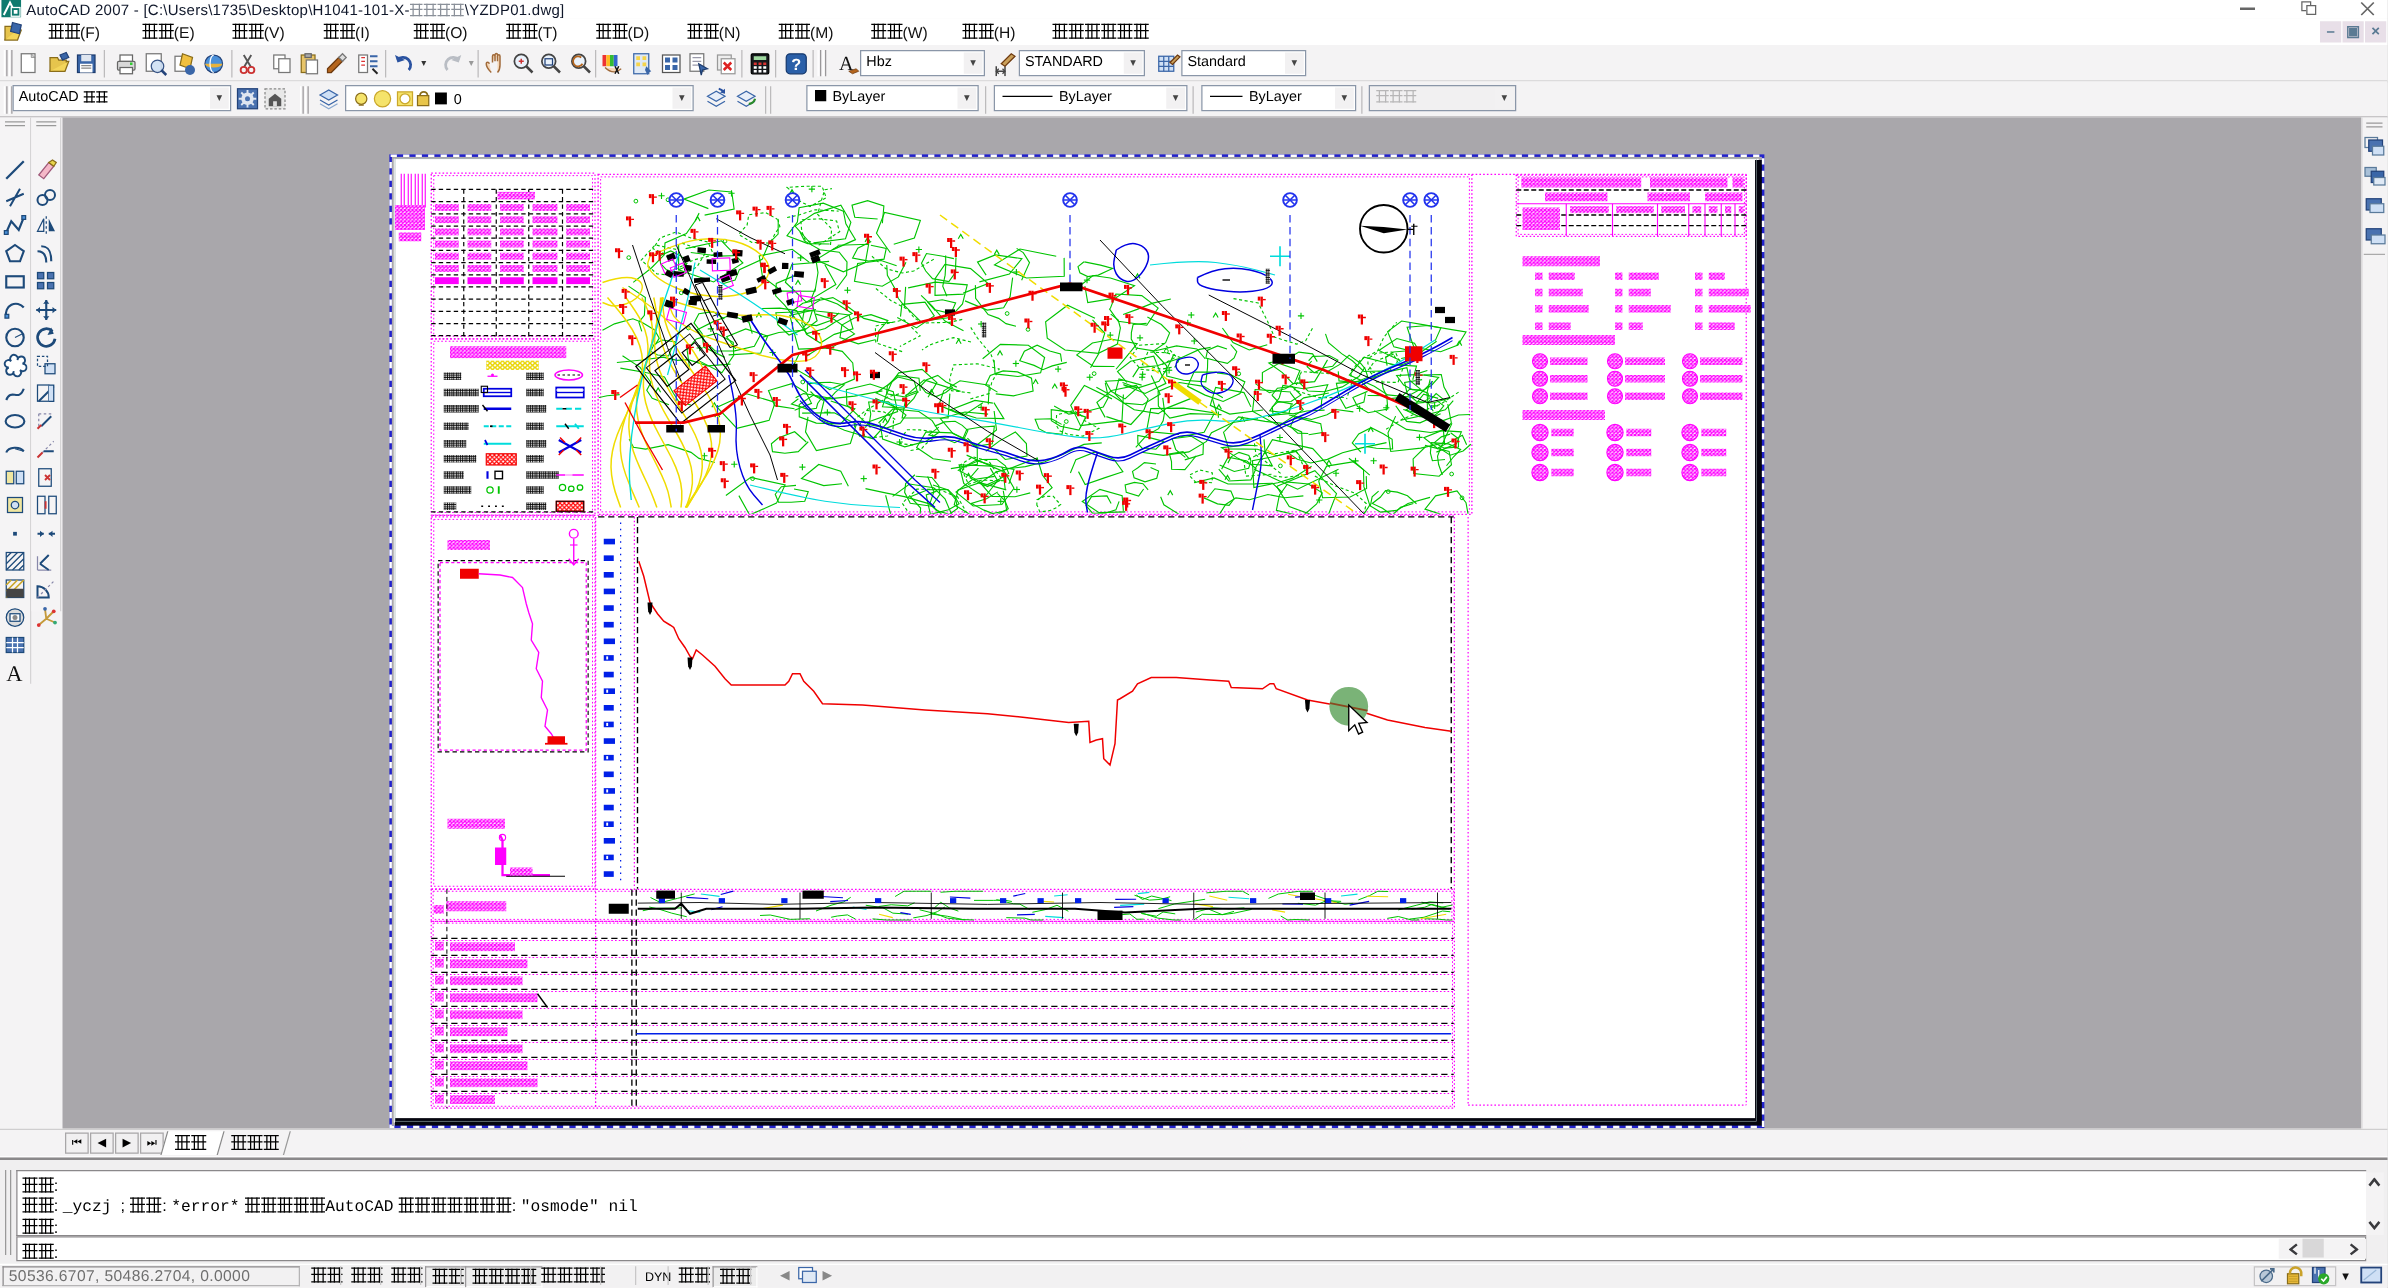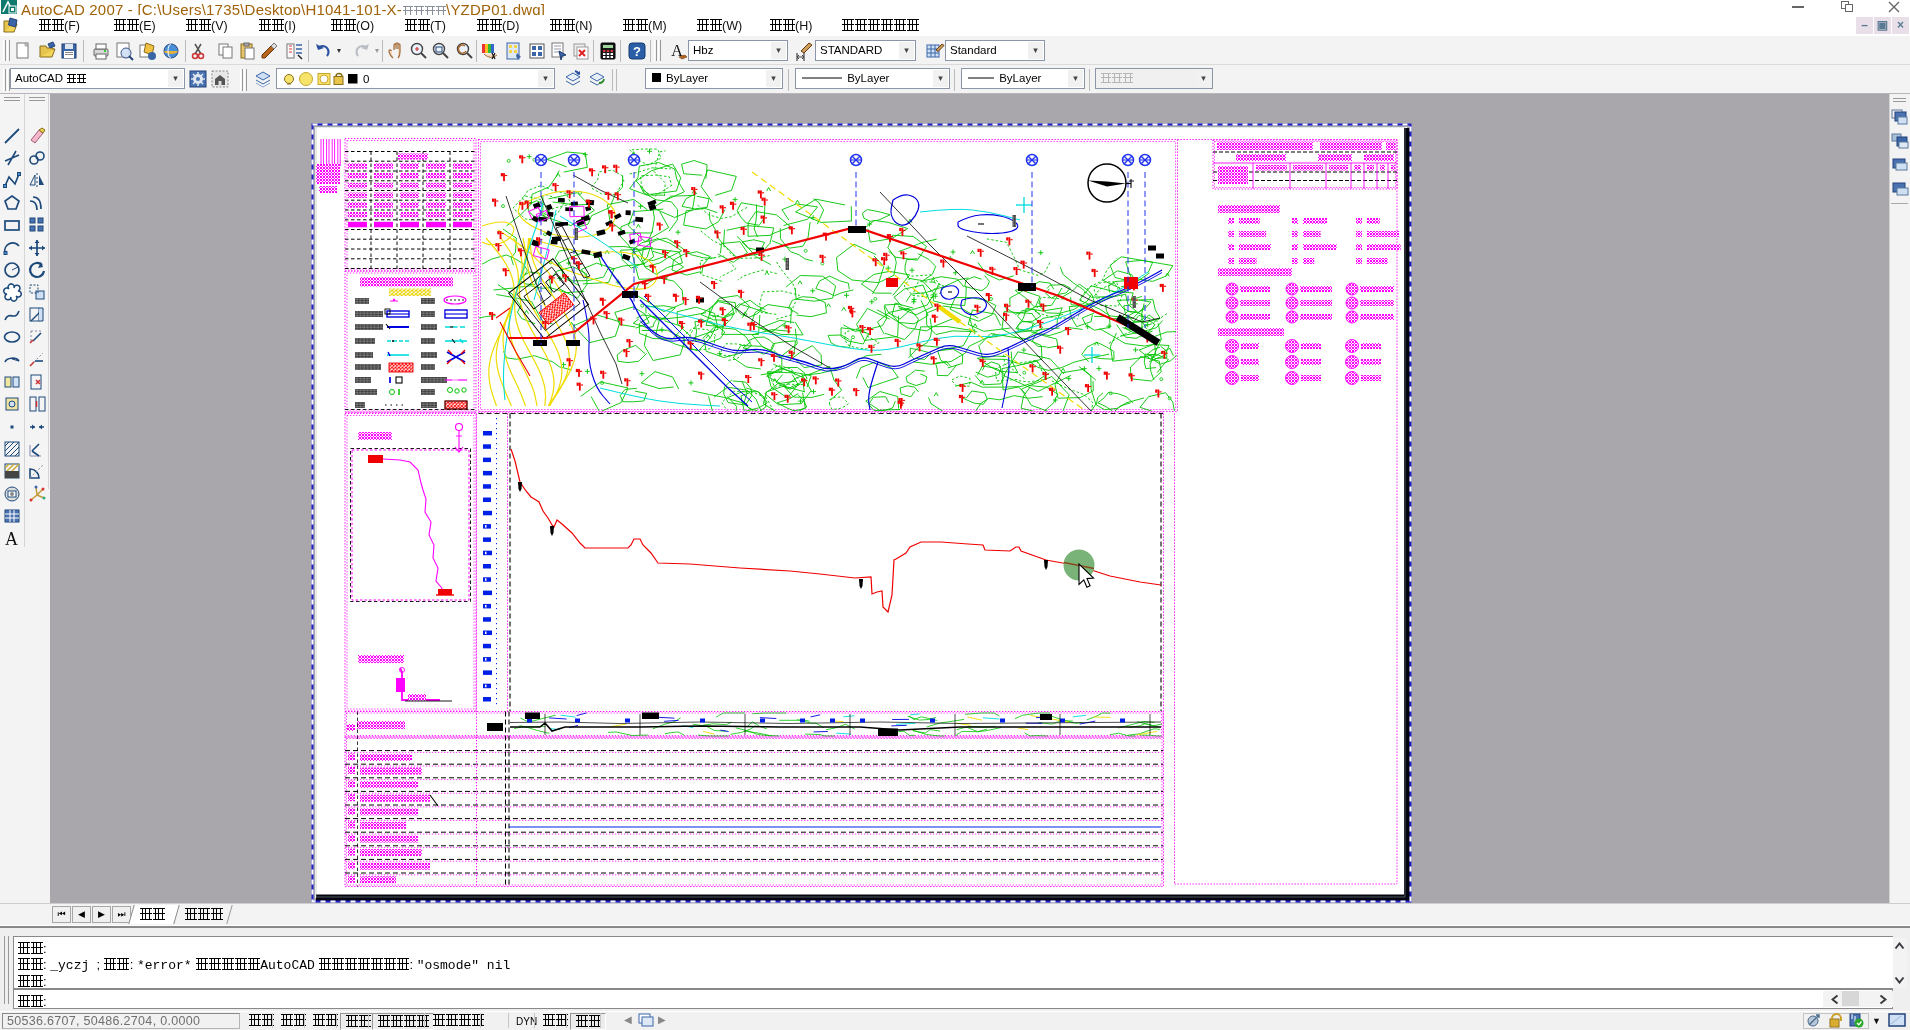--- a/index.html
+++ b/index.html
@@ -38,21 +38,21 @@
 .stbtn.press{border:1px solid #9a989a;border-bottom-color:#fff;border-right-color:#fff;background:#ececec}
 .vsep{position:absolute;width:1px;height:15px;background:#c8c7c8}
 </style></head><body>
 <div class="abs" style="left:0;top:0;width:1910px;height:15px;background:#fff"></div>
 <svg class="abs" style="left:1px;top:0" width="16" height="14" viewBox="0 0 16 14">
     <rect width="16" height="14" fill="#0e7a6e"></rect>
     <path d="M2,12 L7,2 L12,12" fill="none" stroke="#fff" stroke-width="1.6"></path>
     <rect x="8" y="6" width="7" height="7" fill="#0e7a6e" stroke="#fff"></rect>
     <rect x="10" y="8" width="3" height="3" fill="#fff"></rect>
   </svg>
-<div class="abs" style="left:21px;top:1px;font-size:15px;color:#a16207;letter-spacing:0.2px">AutoCAD 2007 - [C:\Users\1735\Desktop\H1041-101-X-<i class="cjt"></i><i class="cjt"></i><i class="cjt"></i><i class="cjt"></i>\YZDP01.dwg]</div>
+<div class="abs" style="left:21px;top:1px;font-size:12px;color:#0f172a;letter-spacing:0.2px">AutoCAD 2007 - [C:\Users\1735\Desktop\H1041-101-X-<i class="cjt"></i><i class="cjt"></i><i class="cjt"></i><i class="cjt"></i>\YZDP01.dwg]</div>
 <div class="abs" style="left:1792px;top:6px;width:12px;height:2px;background:#666"></div>
 <div class="abs" style="left:1841px;top:1px;width:8px;height:8px;border:1px solid #666"></div>
 <div class="abs" style="left:1845px;top:4px;width:8px;height:8px;border:1px solid #666;background:#fff"></div>
 <svg class="abs" style="left:1888px;top:1px" width="12" height="12">
     <path d="M1,1 L11,11 M11,1 L1,11" stroke="#666" stroke-width="1.4"></path>
   </svg>
 <div class="abs" style="left:0;top:15px;width:1910px;height:21px;background:#fff"></div>
 <svg class="abs" style="left:3px;top:17px" width="17" height="17" viewBox="0 0 17 17">
     <path d="M1,15 L4,7 L14,7 L11,15Z" fill="#f3d55a" stroke="#8a6d1a"></path>
     <path d="M1,15 L1,4 L6,4 L7,6 L12,6" fill="#e6c44d" stroke="#8a6d1a"></path>

